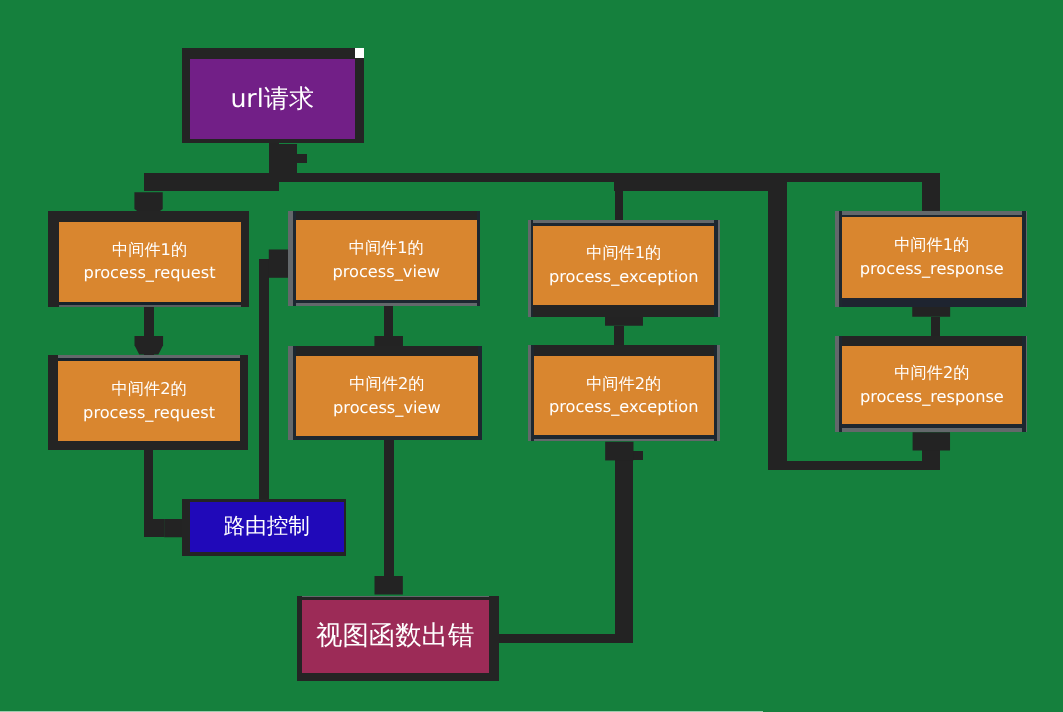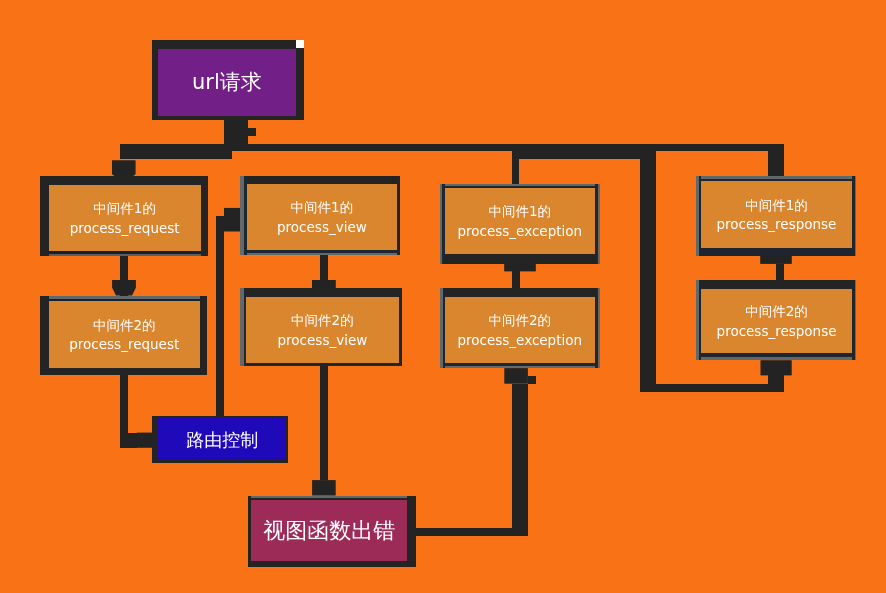--- a/index.html
+++ b/index.html
@@ -1,19 +1,19 @@
 <!DOCTYPE html>
 <html><head>
 <meta charset="utf-8">
 <title>Django middleware flow diagram</title>
 <style>
   html,body{margin:0;padding:0;background:#ffffff;}
   body{width:886px;height:593px;overflow:hidden;
        font-family:"DejaVu Sans",sans-serif;}
-  #diagram{position:relative;width:886px;height:593px;background:#f97316;overflow:hidden;}
+  #diagram{position:relative;width:886px;height:593px;background:#15803d;overflow:hidden;}
   svg{display:block;}
   text{font-family:"DejaVu Sans",sans-serif;}
 </style>
 </head>
 <body>
 
 <div id="diagram">
   <svg id="svg" width="886" height="593" viewBox="0 0 886 593">
       <g>
         <g>

